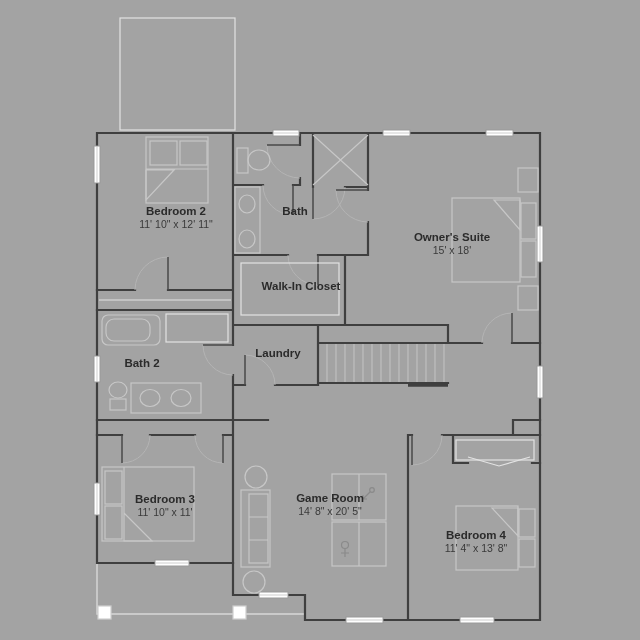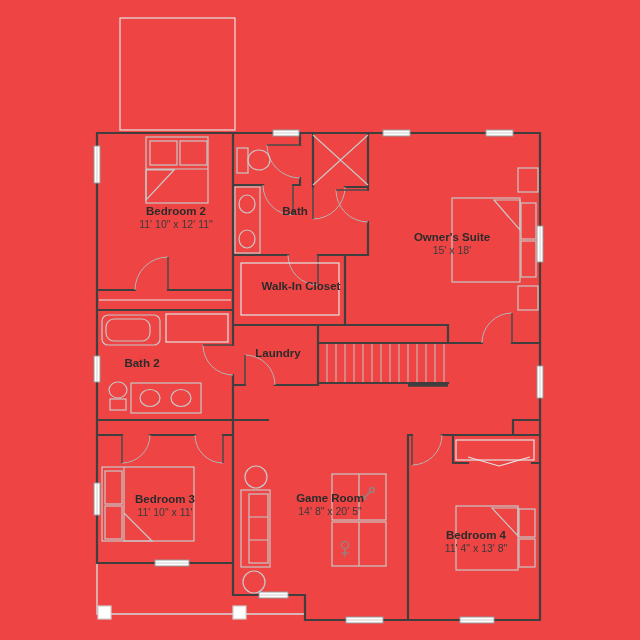--- a/index.html
+++ b/index.html
@@ -1,16 +1,16 @@
 <!DOCTYPE html>
 <html><head>
 <meta charset="utf-8">
 <style>
   html,body{margin:0;padding:0;background:#ffffff;width:640px;height:640px;overflow:hidden}
-  #plan-wrap{position:relative;width:640px;height:640px;background:#ef4444}
+  #plan-wrap{position:relative;width:640px;height:640px;background:#a3a3a3}
   svg{display:block}
   .wall{stroke:#3f3f3f;stroke-width:2.2;fill:none;stroke-linecap:square}
   .rail{stroke:#3f3f3f;stroke-width:3.5;fill:none}
   .furn{stroke:#c7c7c7;stroke-width:1.2;fill:none}
   .faint{stroke:#e3e3e3;stroke-width:1.2;fill:none}
   .porch{stroke:#d8d8d8;stroke-width:1.4;fill:none}
   .post{stroke:#cfcfcf;stroke-width:1.2;fill:#ffffff}
   .door-leaf{stroke:#4a4a4a;stroke-width:1.5;fill:none}
   .door-arc{stroke:#b4b4b4;stroke-width:1;fill:none}
   .window{fill:#ffffff;stroke:#9a9a9a;stroke-width:1}

